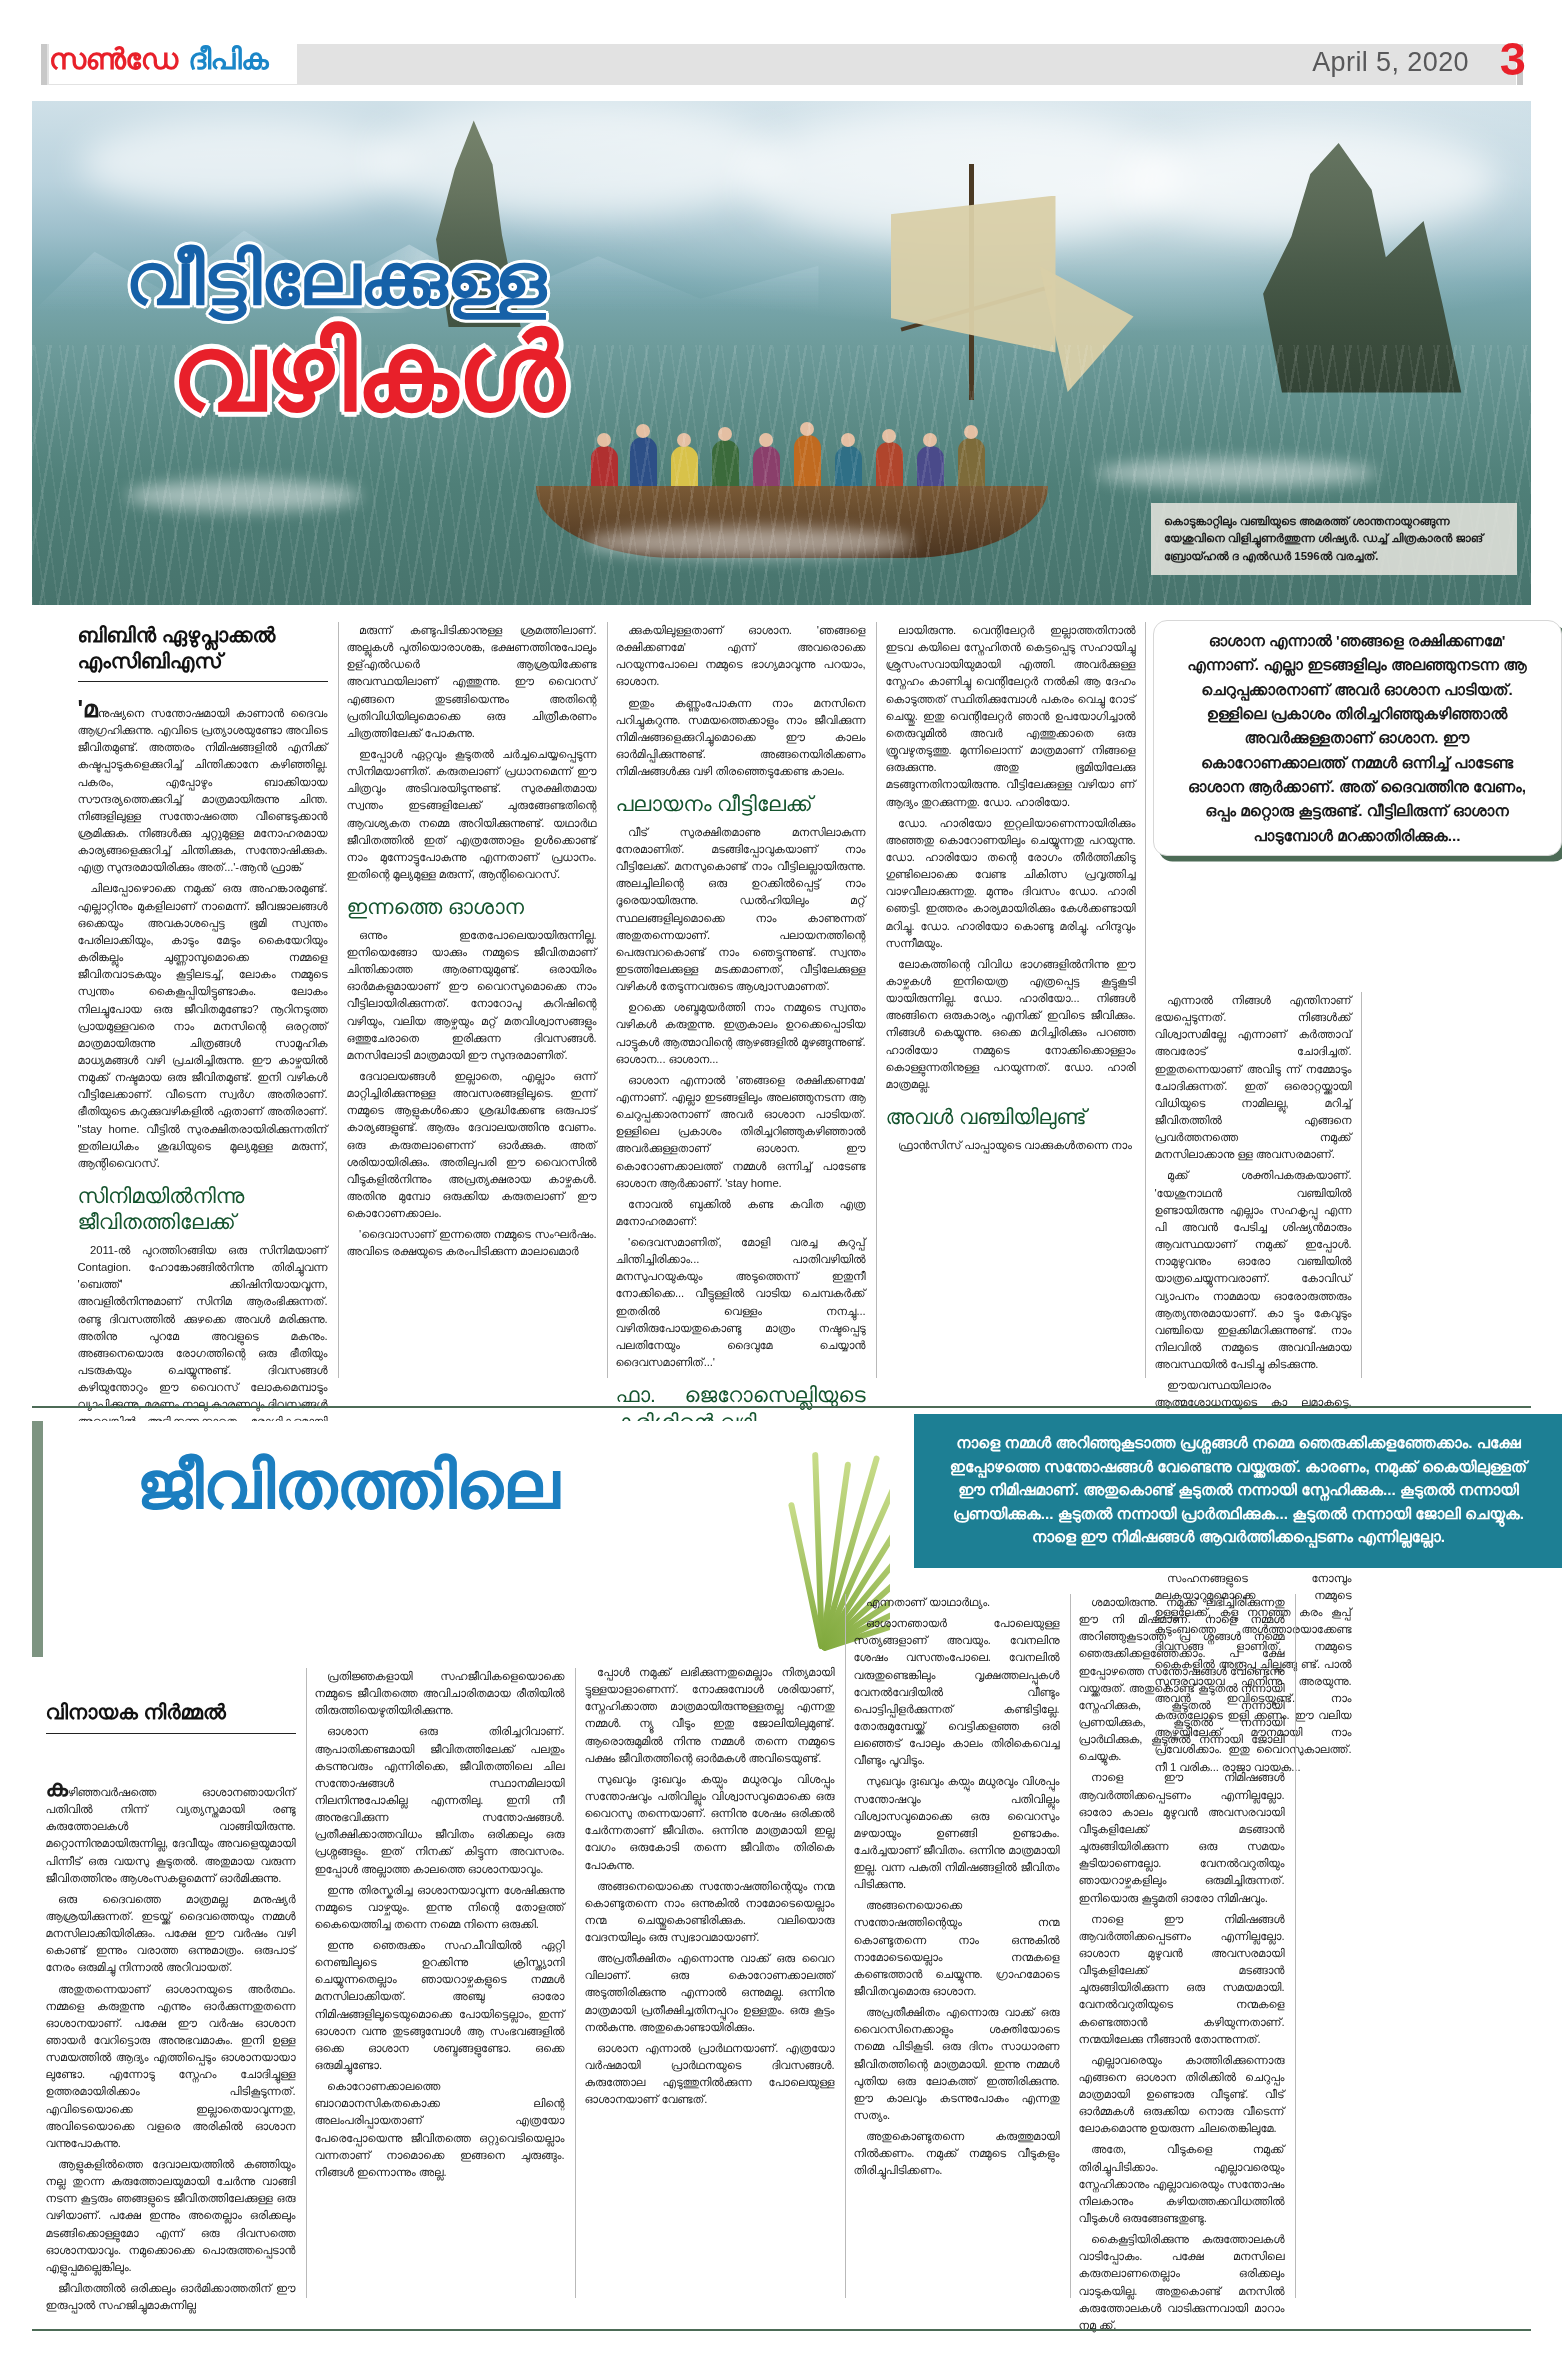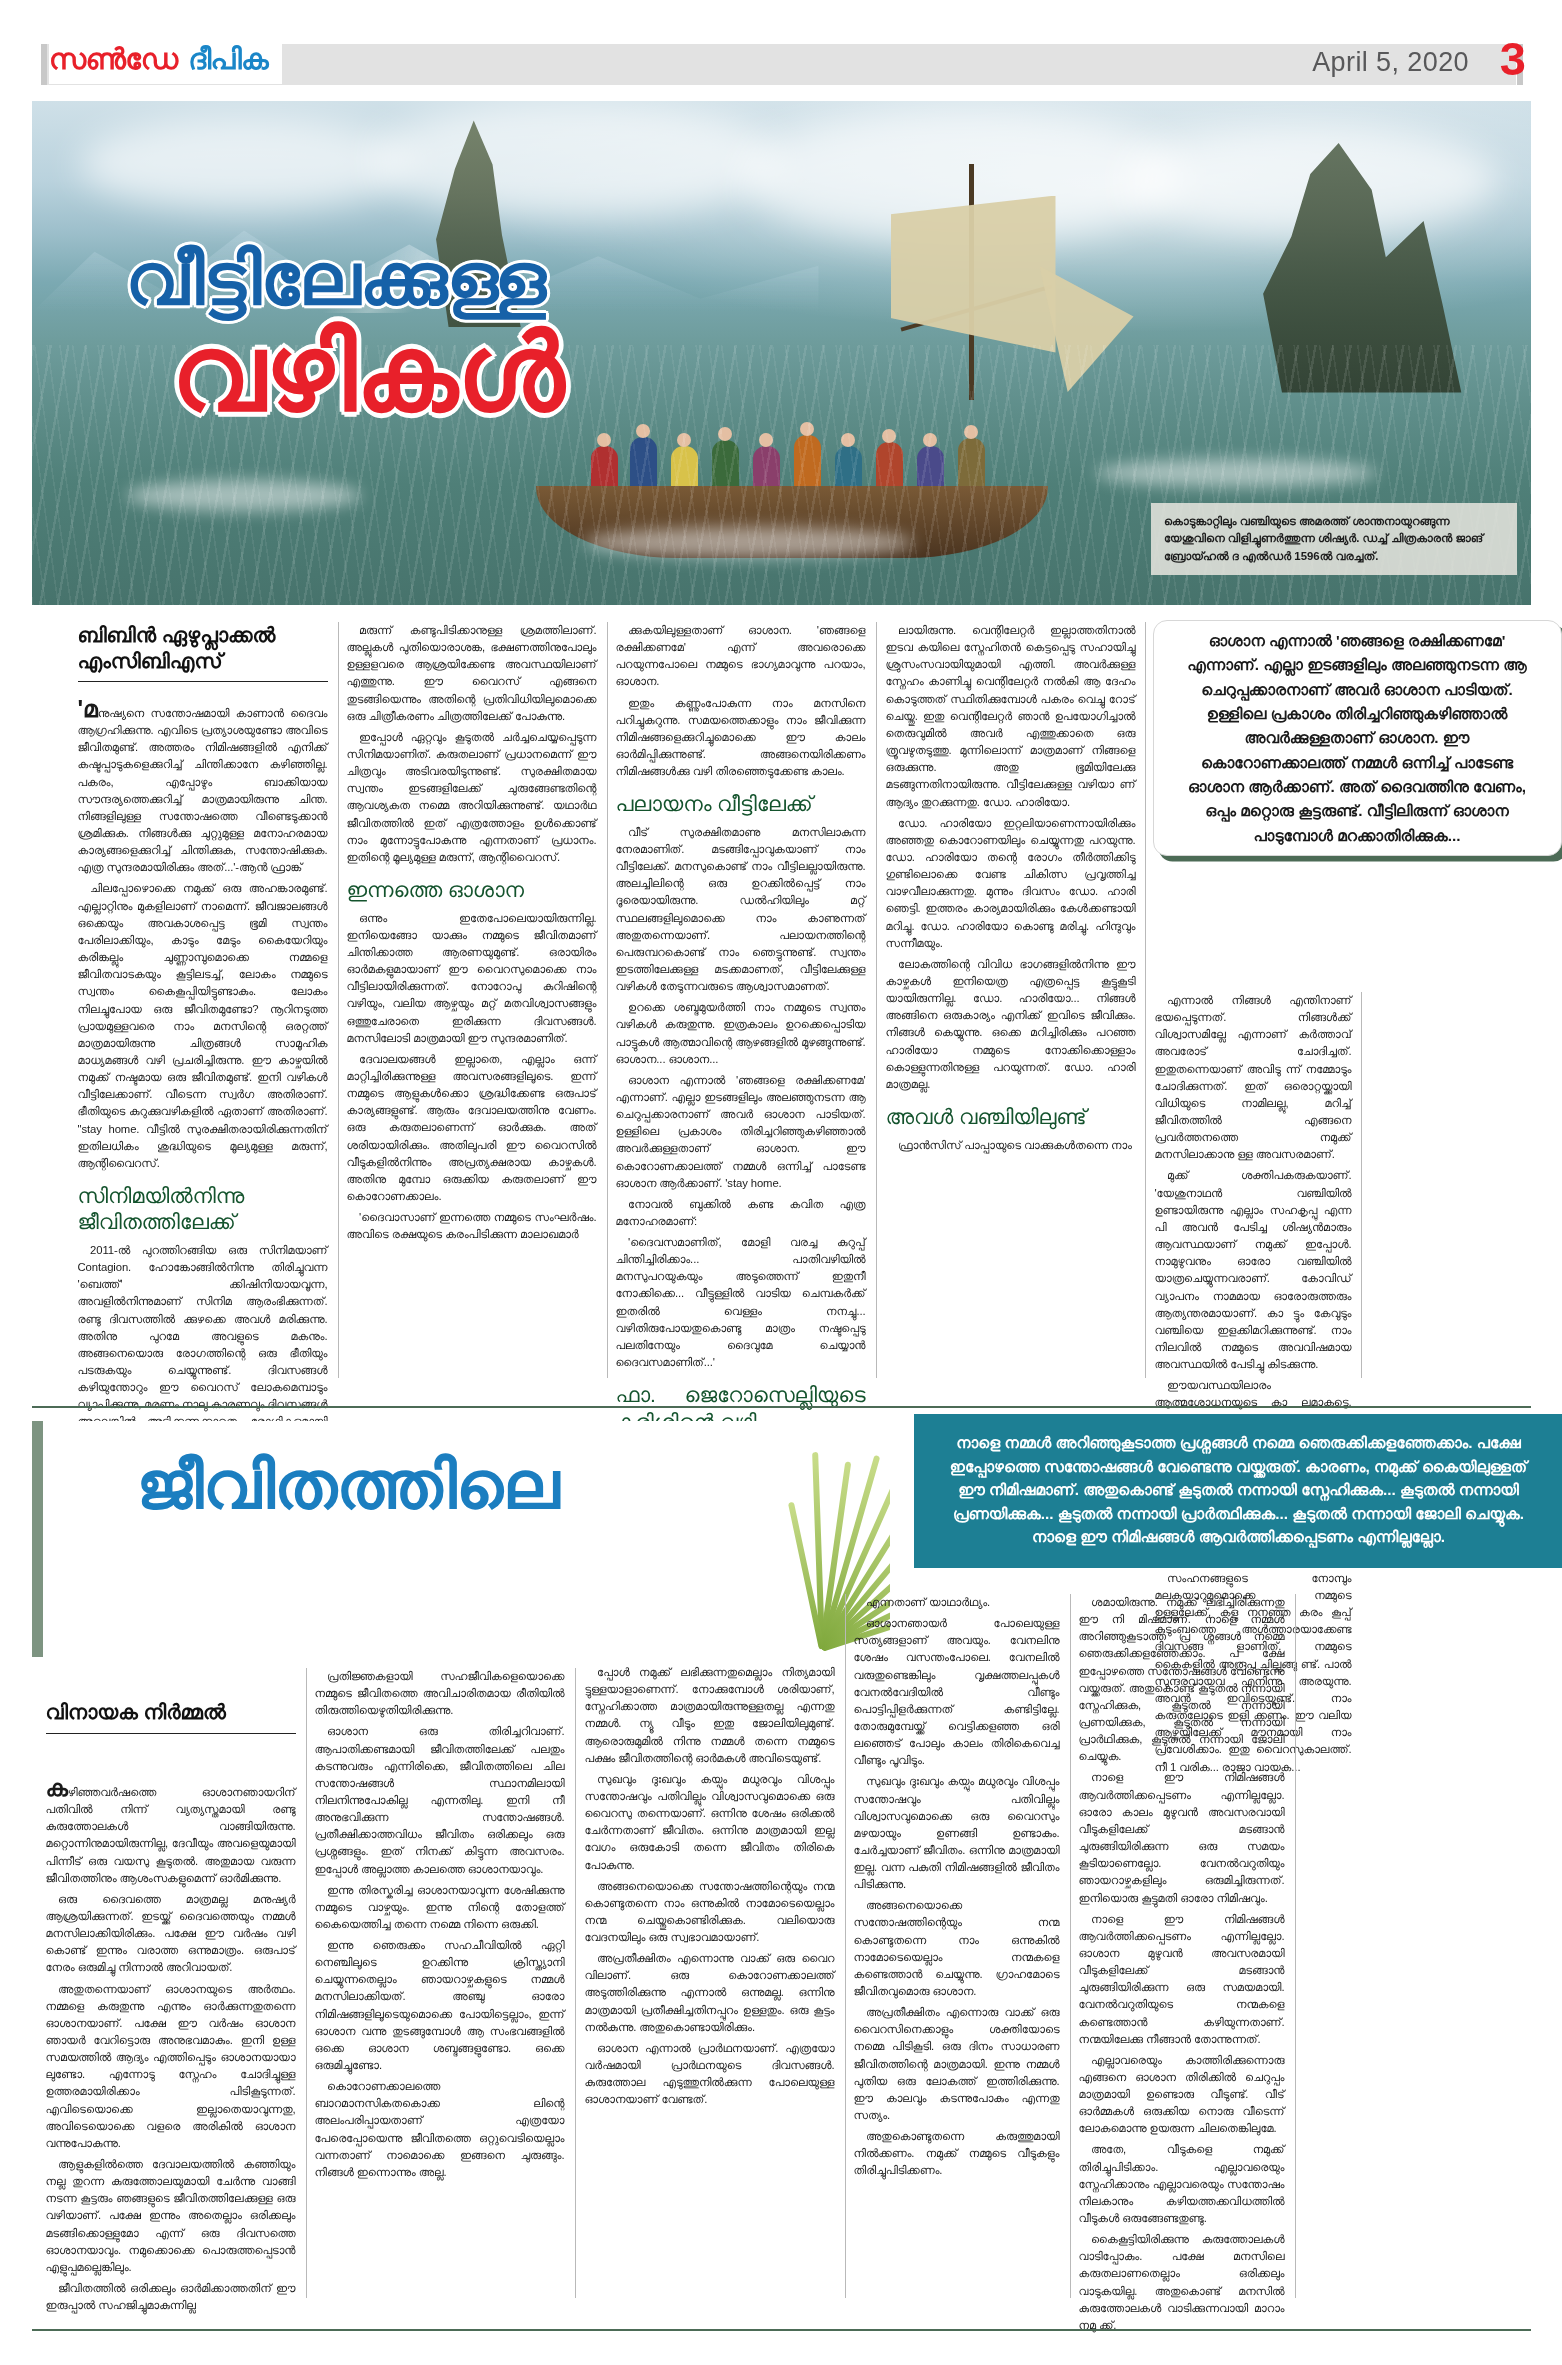--- a/index.html
+++ b/index.html
@@ -41,21 +41,21 @@
     background: #c8c8c8;
   }
   .masthead-logo {
     position: absolute;
     left: 49px; top: 35px;
     height: 49px;
     display: flex;
     align-items: center;
     gap: 11px;
     background: #ffffff;
-    padding-right: 14px;
+    padding-right: 29px;
     z-index: 3;
   }
   .logo-sunday {
     color: #e8202a;
     font-size: 29px;
     font-weight: bold;
     letter-spacing: -0.8px;
     line-height: 1;
   }
   .logo-deepika {
@@ -473,21 +473,21 @@
   <div class="vrule" style="left:1329px; top:370px; height:386px;"></div>
 
   <div class="col" id="a1c1">
       <p class="noind dropcapwrap">'മനുഷ്യനെ സന്തോഷമായി കാണാൻ ദൈവം ആഗ്രഹിക്കുന്നു. എവിടെ പ്രത്യാശയുണ്ടോ അവിടെ ജീവിതമുണ്ട്. അത്തരം നിമിഷങ്ങളിൽ എനിക്ക് കഷ്ടപ്പാടുകളെക്കുറിച്ച് ചിന്തിക്കാനേ കഴിഞ്ഞില്ല. പകരം, എപ്പോഴും ബാക്കിയായ സൗന്ദര്യത്തെക്കുറിച്ച് മാത്രമായിരുന്നു ചിന്ത. നിങ്ങളിലുള്ള സന്തോഷത്തെ വീണ്ടെടുക്കാൻ ശ്രമിക്കുക. നിങ്ങൾക്കു ചുറ്റുമുള്ള മനോഹരമായ കാര്യങ്ങളെക്കുറിച്ച് ചിന്തിക്കുക, സന്തോഷിക്കുക. എത്ര സുന്ദരമായിരിക്കും അത്...'-ആൻ ഫ്രാങ്ക്</p>
       <p>ചിലപ്പോഴൊക്കെ നമുക്ക് ഒരു അഹങ്കാരമുണ്ട്. എല്ലാറ്റിനും മുകളിലാണ് നാമെന്ന്. ജീവജാലങ്ങൾ ഒക്കെയും അവകാശപ്പെട്ട ഭൂമി സ്വന്തം പേരിലാക്കിയും, കാടും മേടും കൈയേറിയും കരിങ്കല്ലും ചുണ്ണാമ്പുമൊക്കെ നമ്മളെ ജീവിതവാടകയും കൂട്ടിലടച്ച്, ലോകം നമ്മുടെ സ്വന്തം കൈകൂപ്പിയിട്ടുണ്ടാകും. ലോകം നിലച്ചുപോയ ഒരു ജീവിതമുണ്ടോ? നൂറിനടുത്ത പ്രായമുള്ളവരെ നാം മനസിന്റെ ഒരറ്റത്ത് മാത്രമായിരുന്നു ചിത്രങ്ങൾ സാമൂഹിക മാധ്യമങ്ങൾ വഴി പ്രചരിച്ചിരുന്നു. ഈ കാഴ്ചയിൽ നമുക്ക് നഷ്ടമായ ഒരു ജീവിതമുണ്ട്. ഇനി വഴികൾ വീട്ടിലേക്കാണ്. വീടെന്ന സ്വർഗ അതിരാണ്. ഭീതിയുടെ കുറുക്കുവഴികളിൽ ഏതാണ് അതിരാണ്. "stay home. വീട്ടിൽ സുരക്ഷിതരായിരിക്കുന്നതിന് ഇതിലധികം ശുദ്ധിയുടെ മൂല്യമുള്ള മരുന്ന്, ആന്റിവൈറസ്.</p>
       <div class="subhead">സിനിമയിൽനിന്നു ജീവിതത്തിലേക്ക്</div>
       <p>2011-ൽ പുറത്തിറങ്ങിയ ഒരു സിനിമയാണ് Contagion. ഹോങ്കോങ്ങിൽനിന്നു തിരിച്ചുവന്ന 'ബെത്ത്' ക്കിഷിനിയായവൂന്ന, അവളിൽനിന്നുമാണ് സിനിമ ആരംഭിക്കുന്നത്. രണ്ടു ദിവസത്തിൽ ക്കുഴക്കെ അവൾ മരിക്കുന്നു. അതിനു പുറമേ അവളുടെ മകനും. അങ്ങനെയൊരു രോഗത്തിന്റെ ഒരു ഭീതിയും പടരുകയും ചെയ്യുന്നുണ്ട്. ദിവസങ്ങൾ കഴിയുന്തോറും ഈ വൈറസ് ലോകമെമ്പാടും വ്യാപിക്കുന്നു, മരണം നാലു കാരണവും ദിവസങ്ങൾ അല്ലെങ്കിൽ അടിക്കണക്കാതെ. രോഗികളുമായി അടുത്ത ഇടപഴകുന്നവരും കുടുങ്ങിപ്പോകുന്നു. ലോകം നിശ്ചലമാകുന്നു.</p>
       <p>ഭീതിനിരത്തെ സംഘർഷത്തിനുമായ അവസ്ഥ. ഇതിനിടയിൽ ഒരുവൻ പ്രതിവിധി കണ്ടെത്താൻ ശ്രമിക്കുന്നു. മെഡിക്കൽ ലോകം ഇന്ന് വൈറസിനുള്ള</p>
     </div>
   <div class="col" id="a1c2">
-      <p>മരുന്ന് കണ്ടുപിടിക്കാനുള്ള ശ്രമത്തിലാണ്. അല്ലുകൾ പുതിയൊരാശങ്ക, ഭക്ഷണത്തിനുപോലും ഉള്ളളവരെ ആശ്രയിക്കേണ്ട അവസ്ഥയിലാണ് എത്തുന്നു. ഈ വൈറസ് എങ്ങനെ തുടങ്ങിയെന്നും അതിന്റെ പ്രതിവിധിയിലുമൊക്കെ ഒരു ചിത്രീകരണം ചിത്രത്തിലേക്ക് പോകുന്നു.</p>
+      <p>മരുന്ന് കണ്ടുപിടിക്കാനുള്ള ശ്രമത്തിലാണ്. അല്ലുകൾ പുതിയൊരാശങ്ക, ഭക്ഷണത്തിനുപോലും ഉള്എൽഡർെ ആശ്രയിക്കേണ്ട അവസ്ഥയിലാണ് എത്തുന്നു. ഈ വൈറസ് എങ്ങനെ തുടങ്ങിയെന്നും അതിന്റെ പ്രതിവിധിയിലുമൊക്കെ ഒരു ചിത്രീകരണം ചിത്രത്തിലേക്ക് പോകുന്നു.</p>
       <p>ഇപ്പോൾ ഏറ്റവും കൂടുതൽ ചർച്ചചെയ്യപ്പെടുന്ന സിനിമയാണിത്. കരുതലാണ് പ്രധാനമെന്ന് ഈ ചിത്രവും അടിവരയിടുന്നുണ്ട്. സുരക്ഷിതമായ സ്വന്തം ഇടങ്ങളിലേക്ക് ചുരുങ്ങേണ്ടതിന്റെ ആവശ്യകത നമ്മെ അറിയിക്കുന്നുണ്ട്. യഥാർഥ ജീവിതത്തിൽ ഇത് എത്രത്തോളം ഉൾക്കൊണ്ട് നാം മുന്നോട്ടുപോകുന്നു എന്നതാണ് പ്രധാനം. ഇതിന്റെ മൂല്യമുള്ള മരുന്ന്, ആന്റിവൈറസ്.</p>
       <div class="subhead">ഇന്നത്തെ ഓശാന</div>
       <p>ഒന്നും ഇതേപോലെയായിരുന്നില്ല. ഇനിയെങ്ങോ യാക്കും നമ്മുടെ ജീവിതമാണ് ചിന്തിക്കാത്ത ആരണയുമുണ്ട്. ഒരായിരം ഓർമകളുമായാണ് ഈ വൈറസുമൊക്കെ നാം വീട്ടിലായിരിക്കുന്നത്. നോറോപു കുറിഷിന്റെ വഴിയും, വലിയ ആഴ്ചയും മറ്റ് മതവിശ്വാസങ്ങളും ഒത്തുചേരാതെ ഇരിക്കുന്ന ദിവസങ്ങൾ. മനസിലോടി മാത്രമായി ഈ സുന്ദരമാണിത്.</p>
       <p>ദേവാലയങ്ങൾ ഇല്ലാതെ, എല്ലാം ഒന്ന് മാറ്റിച്ചിരിക്കുന്നുള്ള അവസരങ്ങളിലൂടെ. ഇന്ന് നമ്മുടെ ആളുകൾക്കൊ ശ്രദ്ധിക്കേണ്ട ഒരുപാട് കാര്യങ്ങളുണ്ട്. ആരും ദേവാലയത്തിനു വേണം. ഒരു കരുതലാണെന്ന് ഓർക്കുക. അത് ശരിയായിരിക്കും. അതിലുപരി ഈ വൈറസിൽ വീടുകളിൽനിന്നും അപ്രത്യക്ഷരായ കാഴ്ചകൾ. അതിനു മുമ്പോ ഒരുക്കിയ കരുതലാണ് ഈ കൊറോണക്കാലം.</p>
       <p>'ദൈവാസാണ് ഇന്നത്തെ നമ്മുടെ സംഘർഷം. അവിടെ രക്ഷയുടെ കരംപിടിക്കുന്ന മാലാഖമാർ</p>
     </div>
   <div class="col" id="a1c3">
       <p>ക്കുകയിലുള്ളതാണ് ഓശാന. 'ഞങ്ങളെ രക്ഷിക്കണമേ' എന്ന് അവരൊക്കെ പറയുന്നപോലെ നമ്മുടെ ഭാഗ്യമാവുന്നു പറയാം, ഓശാന.</p>
       <p>ഇതും കണ്ണുംപോകുന്ന നാം മനസിനെ പറിച്ചുകുറുന്നു. സമയത്തെക്കാളും നാം ജീവിക്കുന്ന നിമിഷങ്ങളെക്കുറിച്ചുമൊക്കെ ഈ കാലം ഓർമിപ്പിക്കുന്നുണ്ട്. അങ്ങനെയിരിക്കണം നിമിഷങ്ങൾക്കു വഴി തിരഞ്ഞെടുക്കേണ്ട കാലം.</p>
       <div class="subhead">പലായനം വീട്ടിലേക്ക്</div>

